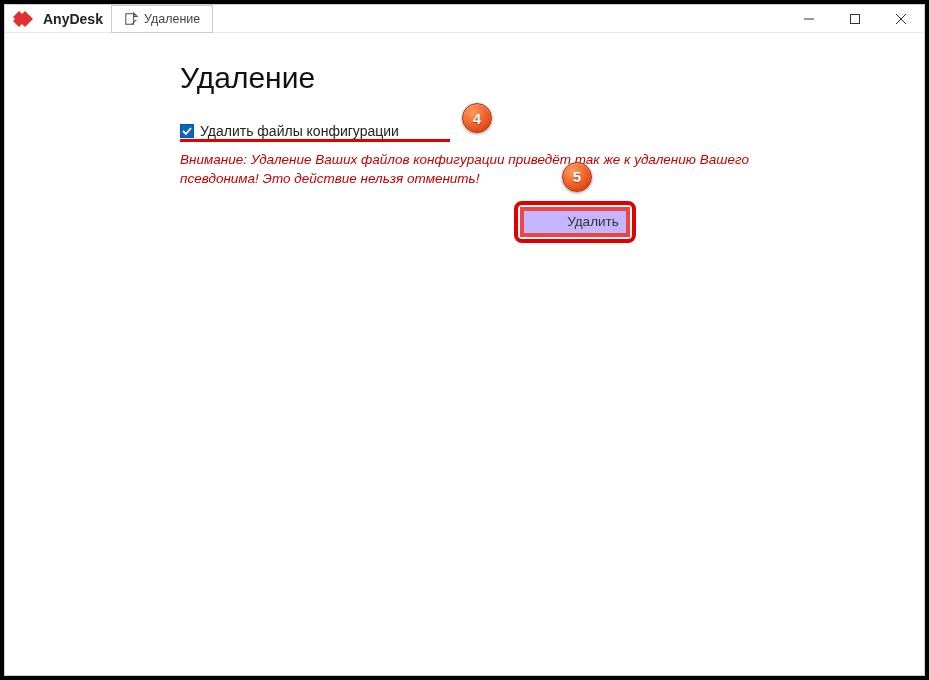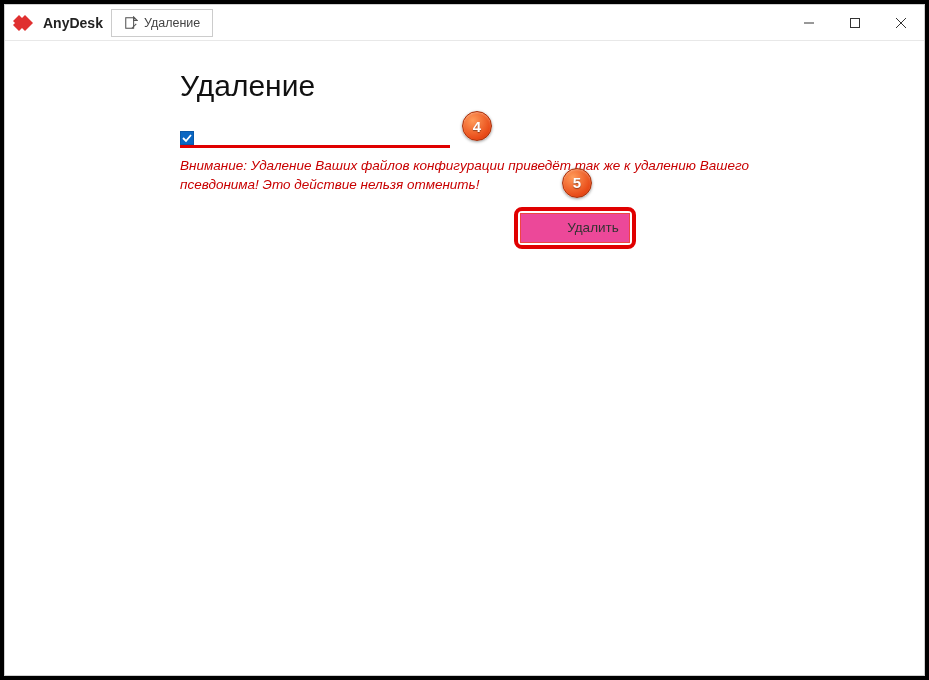--- a/index.html
+++ b/index.html
@@ -21,21 +21,21 @@
       width: 100%;
       height: 100%;
       display: flex;
       flex-direction: column;
       border: 1px solid #d0d0d0;
     }
 
     .titlebar {
       display: flex;
       align-items: center;
-      height: 36px;
+      height: 28px;
       border-bottom: 1px solid #e8e8e8;
     }
 
     .logo {
       width: 24px;
       height: 24px;
       margin-left: 8px;
       margin-right: 6px;
       flex-shrink: 0;
     }
@@ -150,22 +150,22 @@
     .button-row {
       margin-top: 18px;
       display: flex;
       gap: 18px;
       margin-left: 340px;
     }
 
     .btn {
       width: 110px;
       height: 30px;
-      border: 1px solid #ef4444;
-      background: #ec4899;
+      border: 4px solid #ef4444;
+      background: #c4b5fd;
       font-size: 13.5px;
       color: #333;
       cursor: pointer;
       display: flex;
       align-items: center;
       justify-content: center;
       padding-left: 36px;
     }
 
     .btn-highlight {
@@ -248,20 +248,21 @@
   <div class="content">
     <div class="content-inner" style="position:relative;">
       <h1 class="page-title">Удаление</h1>
 
       <div class="checkbox-row">
         <div class="checkbox">
           <svg viewBox="0 0 10 10">
             <path d="M 1 5 L 4 8 L 9 2" fill="none" stroke="#fff" stroke-width="1.8"></path>
           </svg>
         </div>
+        <span class="checkbox-label">Удалить файлы конфигурации</span>
         <div class="underline-annot"></div>
         <div class="step-badge" style="left:282px; top:-20px;">4</div>
       </div>
 
       <div class="warning">Внимание: Удаление Ваших файлов конфигурации приведёт так же к удалению Вашего псевдонима! Это действие нельзя отменить!</div>
 
       <div class="button-row" style="position:relative;">
         <div class="btn-highlight">
           <div class="btn">Удалить</div>
           <div class="btn-highlight-box"></div>

